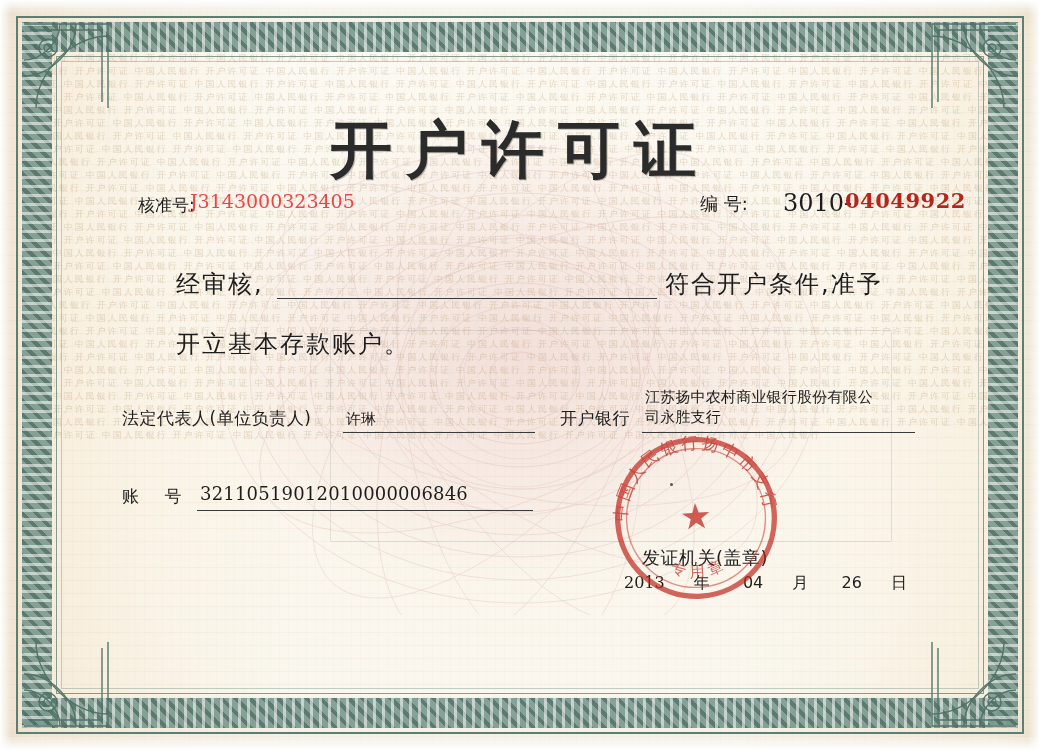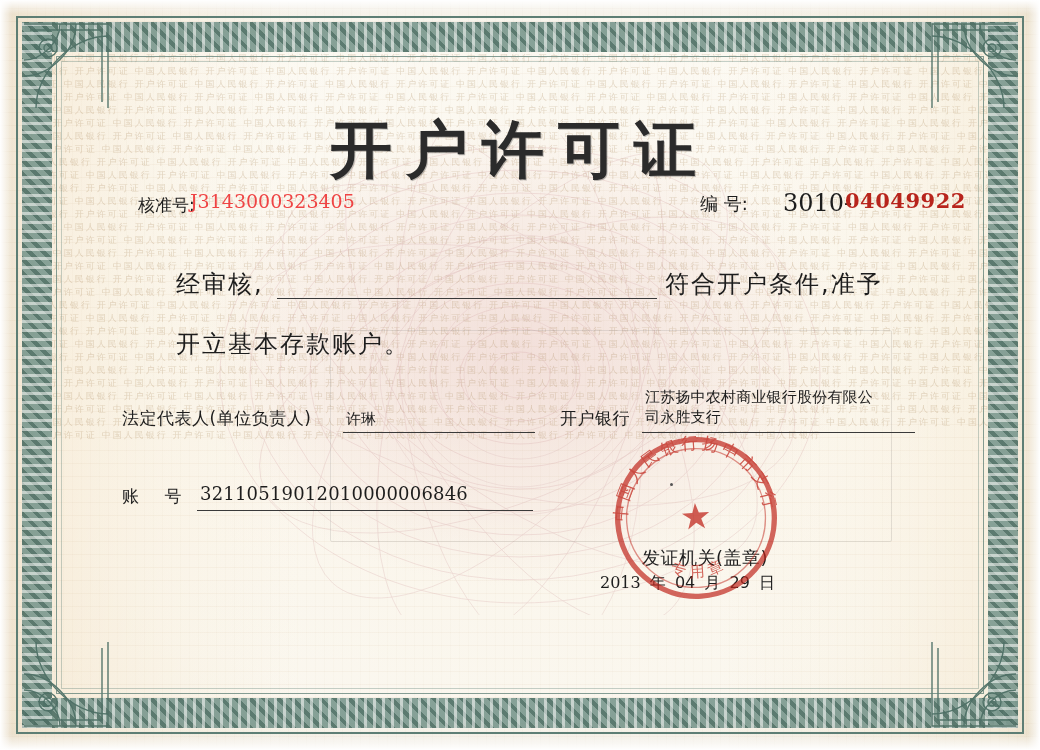--- a/index.html
+++ b/index.html
@@ -222,21 +222,21 @@
   }
   .account-underline {
     position: absolute;
     left: 117px; top: 440px;
     width: 336px;
     border-bottom: 1px solid #3a3a3a;
   }
 
   .issuer-label { left: 562px; top: 476px; font-size: 18px; letter-spacing: 0.5px; }
   .date-row { left: 520px; top: 503px; font-size: 16px; }
-  .date-row span { display: inline-block; }
+  .date-row span { display: inline-block; margin-left: 24px; }
   .d-year { font-family: "DejaVu Serif", serif; }
   .d-sep { margin: 0 4px; }
 
   .tiny-dot {
     position: absolute;
     left: 590px; top: 413px;
     width: 3px; height: 3px;
     background: #555;
     border-radius: 50%;
   }
@@ -400,21 +400,21 @@
     <div class="account-underline"></div>
     <div class="tiny-dot"></div>
 
     <div class="row issuer-label">发证机关(盖章)</div>
 
     <div class="row date-row">
       <span class="d-year">2013</span>
       <span class="d-sep">年</span>
       <span>04</span>
       <span class="d-sep">月</span>
-      <span>29</span>
+      <span>26</span>
       <span class="d-sep">日</span>
     </div>
   </div>
 
   <svg class="seal" viewBox="0 0 200 200">
     <defs>
       <path id="sealArcTop" d="M 22,100 A 78,78 0 0 1 178,100"></path>
       <path id="sealArcBottom" d="M 34,100 A 66,66 0 0 0 166,100"></path>
     </defs>
     <circle cx="100" cy="100" r="88" fill="none" stroke="#c0261c" stroke-width="6" opacity="0.85"></circle>

